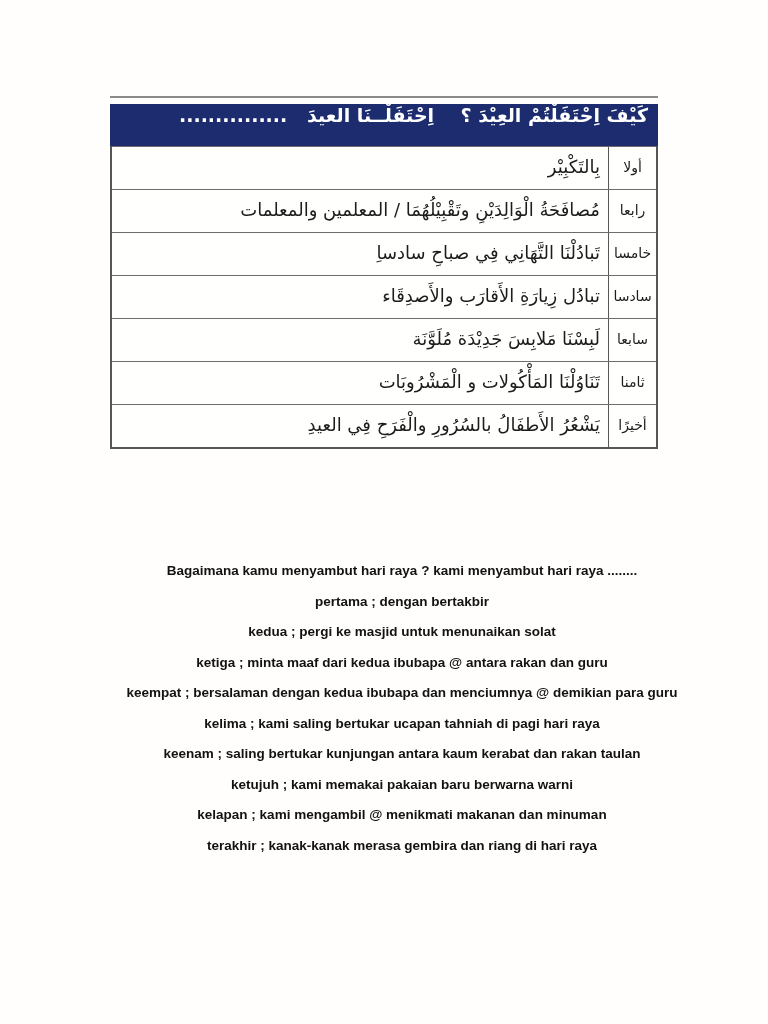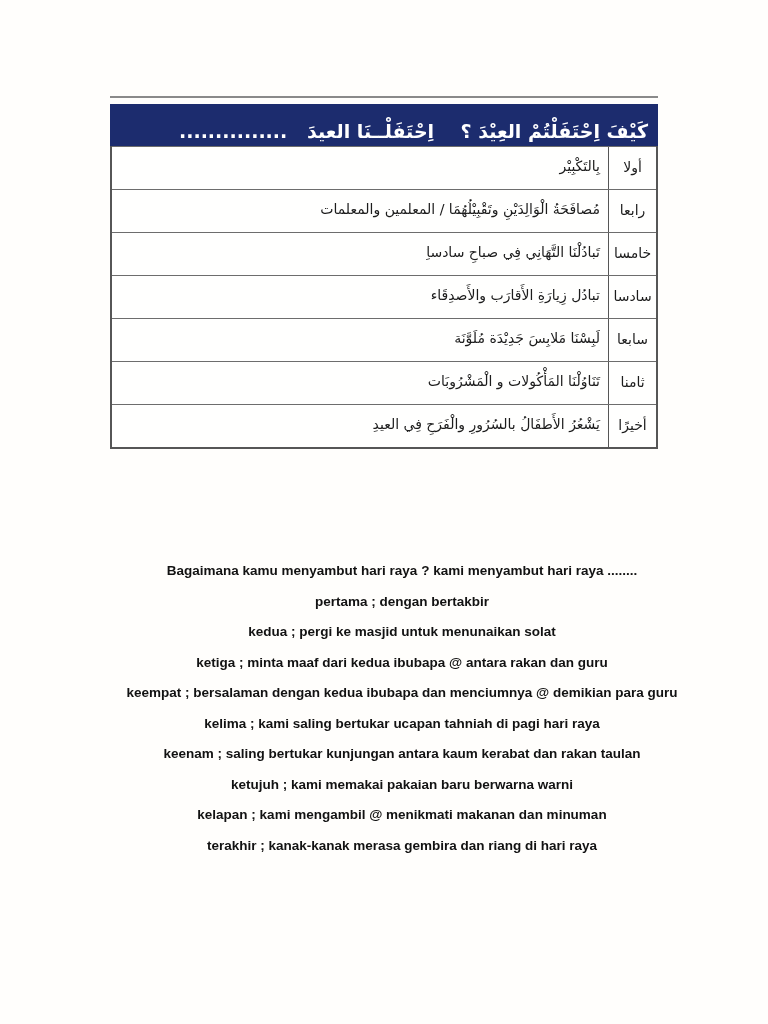--- a/index.html
+++ b/index.html
@@ -14,21 +14,21 @@
 
   
   .table-block { position:absolute; left:110px; top:96px; width:548px; }
   .top-rule { height:2px; background:#8a8a8a; margin-bottom:6px; }
 
   .header-band {
     height:42px;
     background:#1c2c6e;
     color:#ffffff;
     direction:rtl;
-    display:flex; align-items:flex-end;
+    display:flex; align-items:flex-start;
     padding:0 10px 4px 6px;
     font-family:"DejaVu Sans", sans-serif;
     font-weight:bold;
     font-size:19px;
     white-space:pre;
     overflow:hidden;
   }
 
   .grid {
     border:2px solid #565656;
@@ -40,21 +40,21 @@
     height:43px;
     border-top:1px solid #6d6d6d;
   }
   .row:first-child { border-top:1px solid #6d6d6d; }
   .cell-text {
     flex:1;
     direction:rtl;
     display:flex; align-items:center;
     padding:0 8px 4px 6px;
     font-family:"DejaVu Sans", sans-serif;
-    font-size:14px;
+    font-size:18px;
     color:#1c1c1c;
     white-space:nowrap;
     overflow:hidden;
   }
   .cell-ordinal {
     width:48px;
     border-left:1px solid #565656;
     direction:rtl;
     display:flex; align-items:center; justify-content:center;
     padding-bottom:3px;

